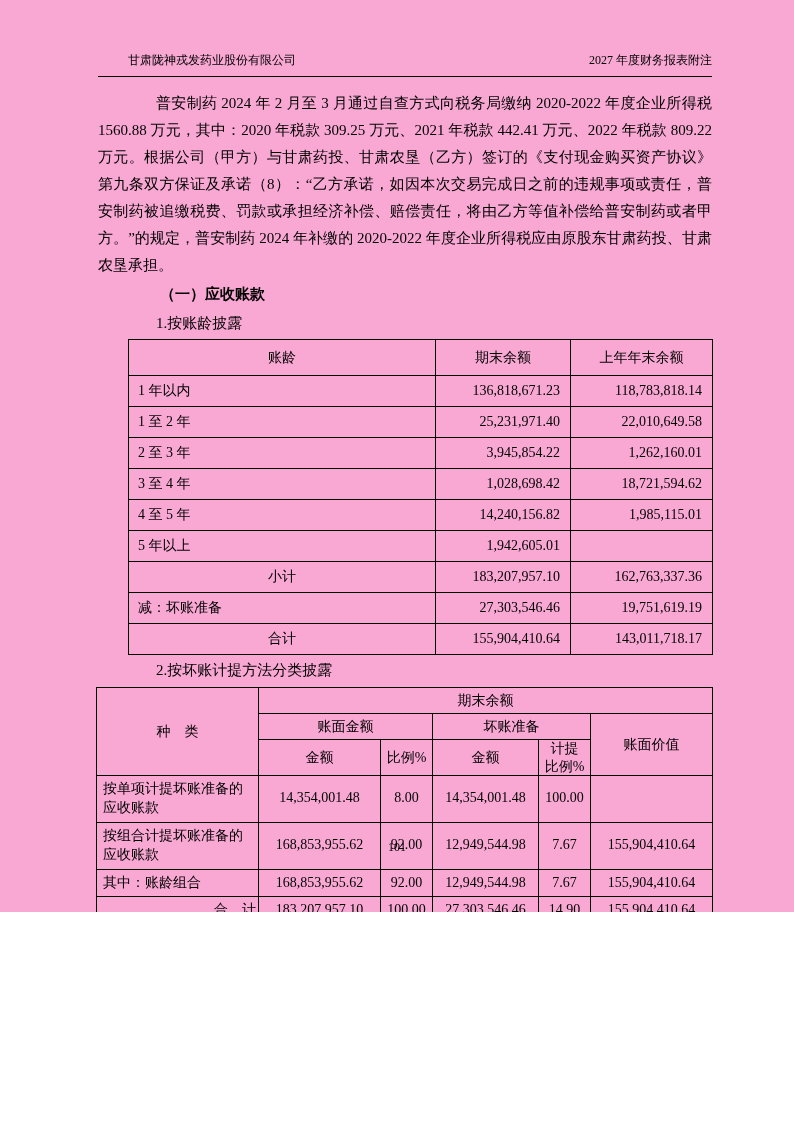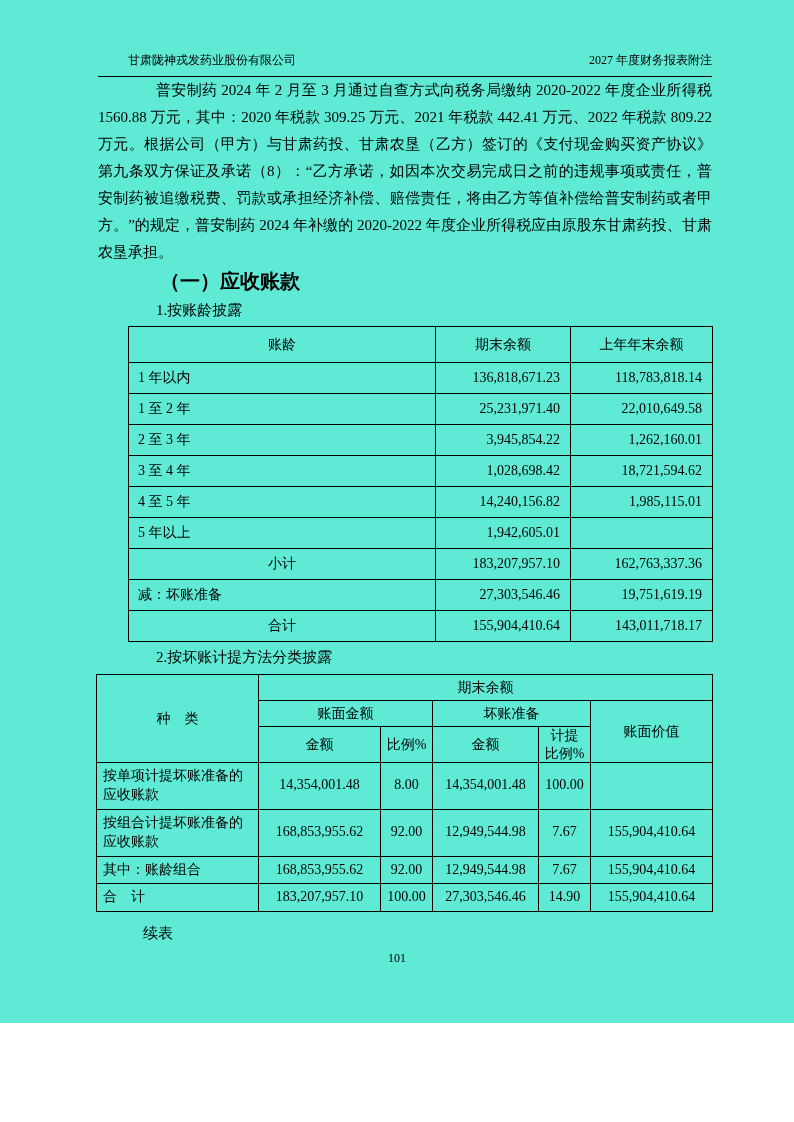--- a/index.html
+++ b/index.html
@@ -4,47 +4,48 @@
 <style>
   * { margin: 0; padding: 0; box-sizing: border-box; }
   html, body { background: #ffffff; }
   body {
     width: 794px; height: 1122px;
     font-family: "Liberation Serif", "DejaVu Serif", serif;
     color: #000;
   }
   .page {
     position: relative;
-    width: 794px; height: 1023px;
+    width: 794px; height: 912px;
     padding: 52px 82px 12px 98px;
     overflow: hidden;
-    background: #5eead4;
+    background: #f9a8d4;
   }
   .doc-header {
     display: flex; justify-content: space-between; align-items: flex-end;
     font-size: 12px;
     padding: 0 0 7px 30px;
     border-bottom: 1px solid #000;
   }
   .para {
+    margin-top: 13px;
     font-size: 15px;
     line-height: 27px;
     text-align: justify;
     text-indent: 58px;
   }
   .para + .para { margin-top: 0; }
   .sec {
     margin-top: 10px;
     font-size: 15px; line-height: 27px;
     font-weight: bold;
     text-indent: 58px;
   }
   .subsec {
     margin-top: 2px;
-    font-size: 20px; line-height: 27px;
+    font-size: 15px; line-height: 27px;
     font-weight: bold;
     text-indent: 62px;
   }
   .caption {
     margin-top: 2px;
     font-size: 15px; line-height: 27px;
     text-indent: 58px;
   }
   .caption.continued { margin-top: 8px; text-indent: 45px; }
 
@@ -56,21 +57,21 @@
   .t1 td { height: 31px; }
   .t1 td.lbl { text-align: left; padding-left: 9px; margin-left: 13px; }
   .t1 td.ctr { text-align: center; border-radius: 14px; }
   .t1 td.num { text-align: right; padding-right: 10px; }
 
   .t2 { width: 616px; margin-left: -2px; margin-top: 3px; }
   .t2 th { text-align: center; height: 26px; line-height: 1.25; }
   .t2 th.ratio2 { white-space: pre-line; height: 34px; }
   .t2 td { text-align: center; padding: 4px 2px; line-height: 1.35; }
   .t2 td.cat { text-align: left; padding-left: 6px; }
-  .t2 td.cat-ctr { text-align: left; }
+  .t2 td.cat-ctr { text-align: right; }
 
   .page-footer {
     position: absolute;
     left: 0; right: 0; bottom: 57px;
     text-align: center;
     font-size: 12px;
   }
 </style>
 </head>
 <body>

